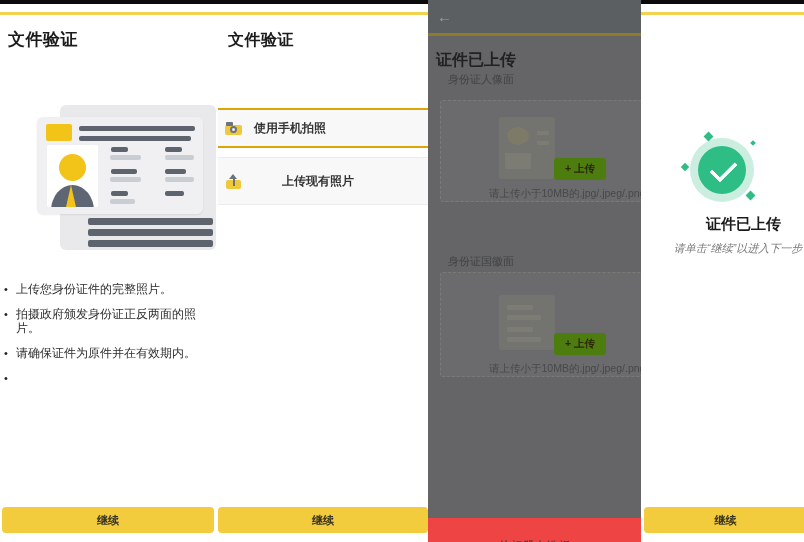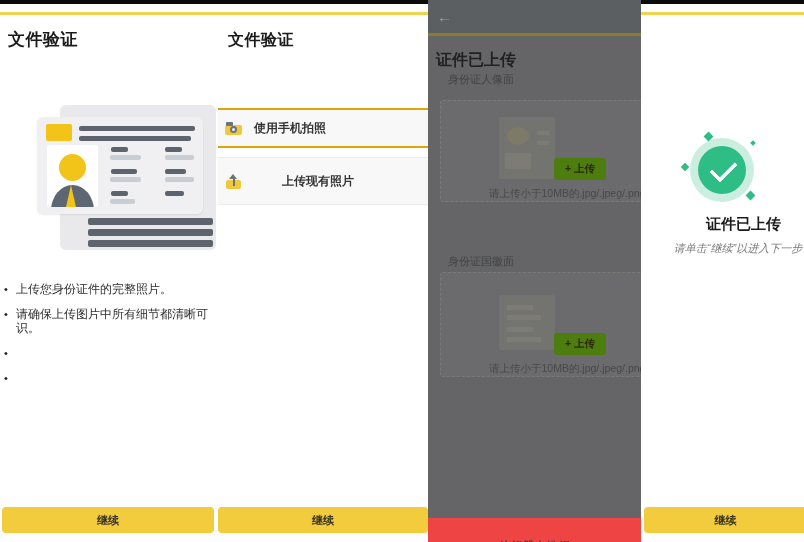--- a/index.html
+++ b/index.html
@@ -128,24 +128,25 @@
       </div>
     </div>
 
     <div class="abs" style="left:4px;top:282px;width:206px;">
       <div class="bullet-row">
         <span class="bullet-dot">•</span>
         <span class="bullet-text">上传您身份证件的完整照片。</span>
       </div>
       <div class="bullet-row">
         <span class="bullet-dot">•</span>
-        <span class="bullet-text">请确保上传图片中所有细节都清晰可识。</span>
-      </div>
-      <div class="bullet-row">
-        <span class="bullet-dot">•</span>
+        <span class="bullet-text">拍摄政府颁发身份证正反两面的照片。</span>
+      </div>
+      <div class="bullet-row">
+        <span class="bullet-dot">•</span>
+        <span class="bullet-text">请确保证件为原件并在有效期内。</span>
       </div>
       <div class="bullet-row">
         <span class="bullet-dot">•</span>
       </div>
     </div>
 
     <button class="abs btn-continue" style="left:2px;width:212px;">继续</button>
   </div>
 
   <div class="abs" style="left:214px;top:0;width:214px;height:542px;">

